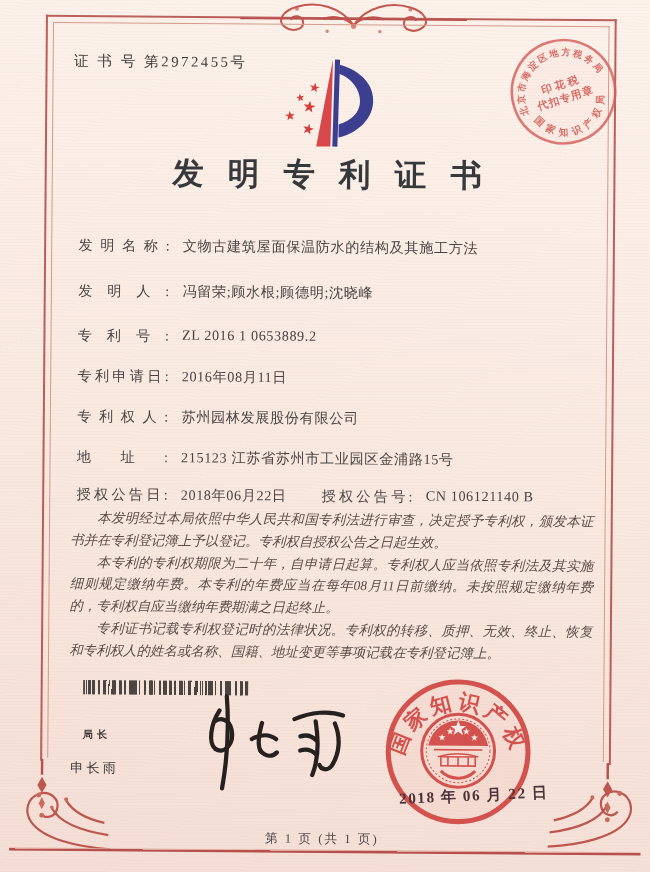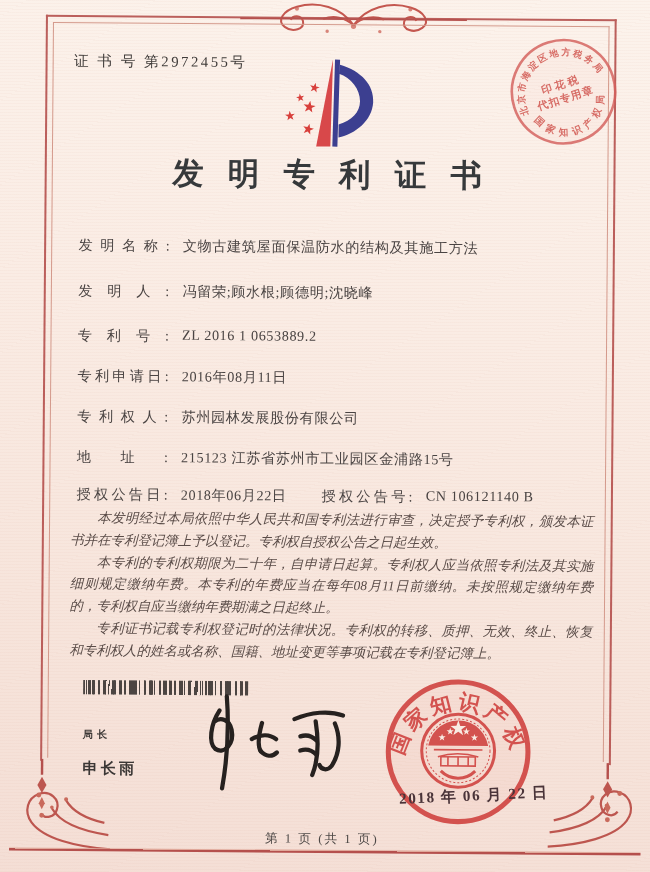--- a/index.html
+++ b/index.html
@@ -27,22 +27,22 @@
   .pair2{position:absolute;left:242px;top:0;}
   .paras{position:absolute;top:508px;left:74px;width:517px;}
   .paras p{margin:0;font-size:13.3px;line-height:21.8px;color:#5a4c48;text-indent:2em;
            font-style:italic;text-align:justify;}
   .barcode{position:absolute;top:679px;left:88px;width:163px;height:14px;opacity:.85;
     background-image:
       repeating-linear-gradient(90deg,#2f2a28 0 2px,transparent 2px 5px,#2f2a28 5px 8px,transparent 8px 10px,#2f2a28 10px 11px,transparent 11px 15px),
       repeating-linear-gradient(90deg,transparent 0 3px,#2f2a28 3px 4px,transparent 4px 9px,#2f2a28 9px 12px,transparent 12px 19px);}
   .director-title{top:726px;left:88px;font-family:"Liberation Sans","DejaVu Sans",sans-serif;
                   font-weight:bold;font-size:10px;color:#3c3836;letter-spacing:4px;}
-  .director-name{top:757px;left:88px;font-family:"Liberation Sans","DejaVu Sans",sans-serif;
-                 font-weight:bold;font-size:15px;color:#3c3836;letter-spacing:3px;}
+  .director-name{top:757px;left:76px;font-family:"Liberation Sans","DejaVu Sans",sans-serif;
+                 font-weight:normal;font-size:13px;color:#3c3836;letter-spacing:3px;}
   .seal-date{top:781px;left:401px;font-size:15px;font-weight:bold;color:#4a3439;
              letter-spacing:1.5px;transform:rotate(-3deg);white-space:nowrap;}
   .footer{top:826px;left:0;width:650px;text-align:center;font-size:12.5px;color:#4c4745;letter-spacing:2px;}
   svg{display:block;}
 </style>
 </head>
 <body>
 
 <div class="stage">
   <div class="paper">

